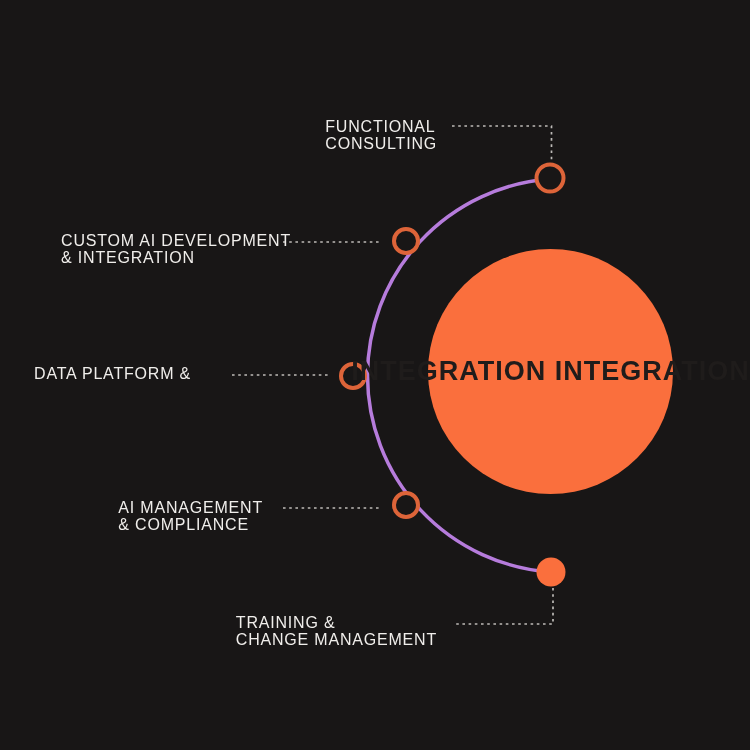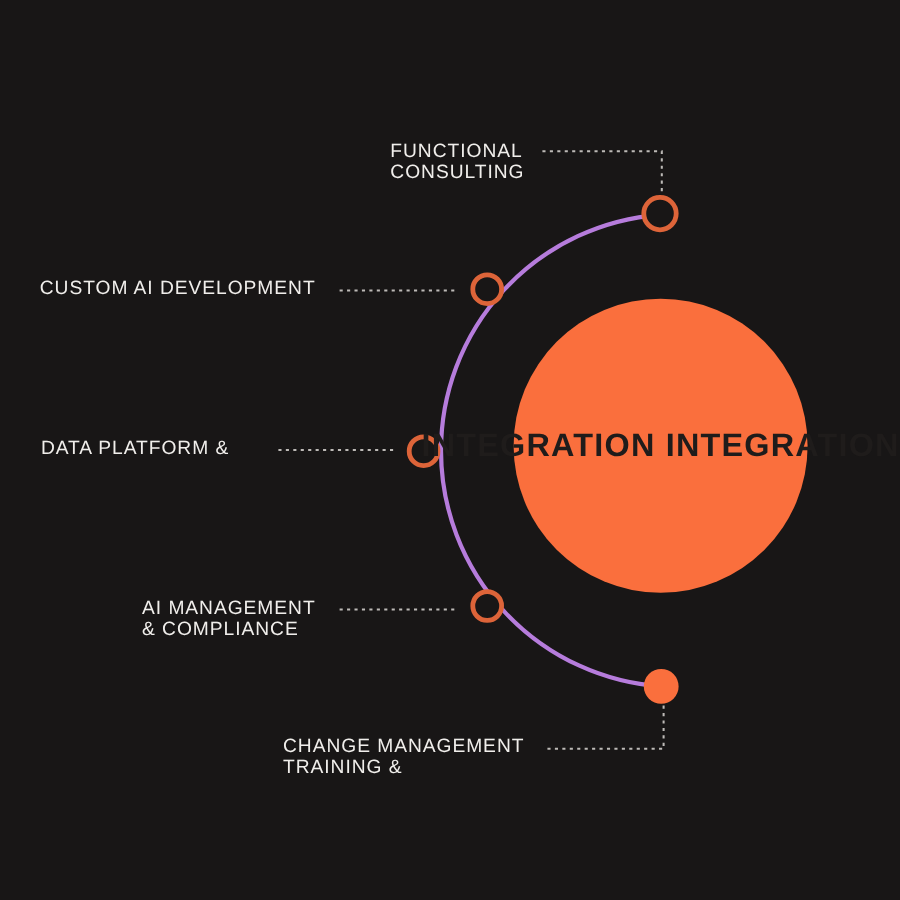--- a/index.html
+++ b/index.html
@@ -73,21 +73,21 @@
     position:absolute;
     text-align:left;
     color:var(--label-text);
     font-size:16px;
     line-height:16.5px;
     letter-spacing:0.8px;
     white-space:nowrap;
   }
   .node-label span{display:block;}
   .label-1{right:313px;top:119px;}
-  .label-2{right:487px;top:233px;}
+  .label-2{right:459px;top:233px;}
   .label-3{right:559px;top:366px;}
   .label-4{right:487px;top:500px;}
   .label-5{right:313px;top:615px;}
 </style>
 </head>
 <body>
 
 <div class="stage">
 
   <svg class="diagram-svg" viewBox="0 0 750 750" xmlns="http://www.w3.org/2000/svg">
@@ -114,29 +114,30 @@
     </div>
   </div>
 
   <div class="node-label label-1">
     <span>FUNCTIONAL</span>
     <span>CONSULTING</span>
   </div>
 
   <div class="node-label label-2">
     <span>CUSTOM AI DEVELOPMENT</span>
+    <span>&amp; INTEGRATION</span>
   </div>
 
   <div class="node-label label-3">
     <span>DATA PLATFORM &amp;</span>
   </div>
 
   <div class="node-label label-4">
     <span>AI MANAGEMENT</span>
     <span>&amp; COMPLIANCE</span>
   </div>
 
   <div class="node-label label-5">
+    <span>TRAINING &amp;</span>
     <span>CHANGE MANAGEMENT</span>
-    <span>TRAINING &amp;</span>
   </div>
 
 </div>
 
 </body></html>

